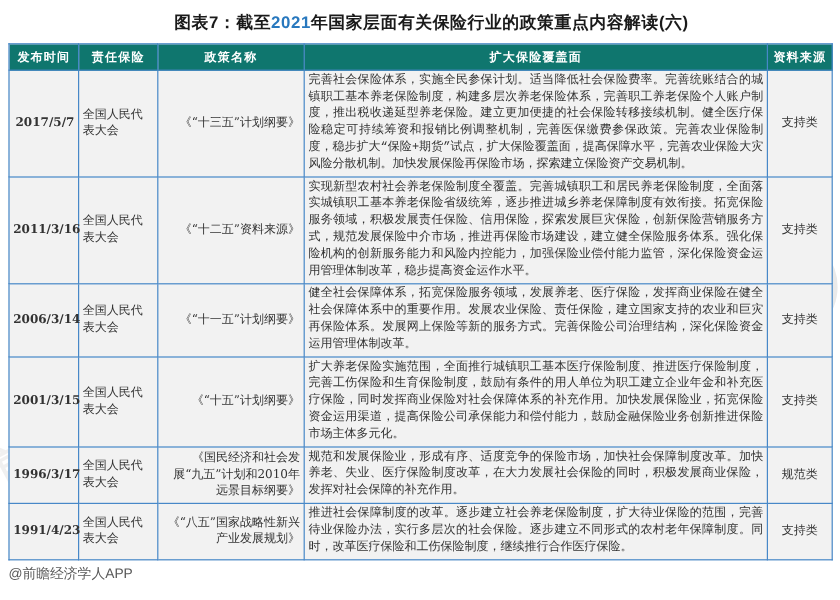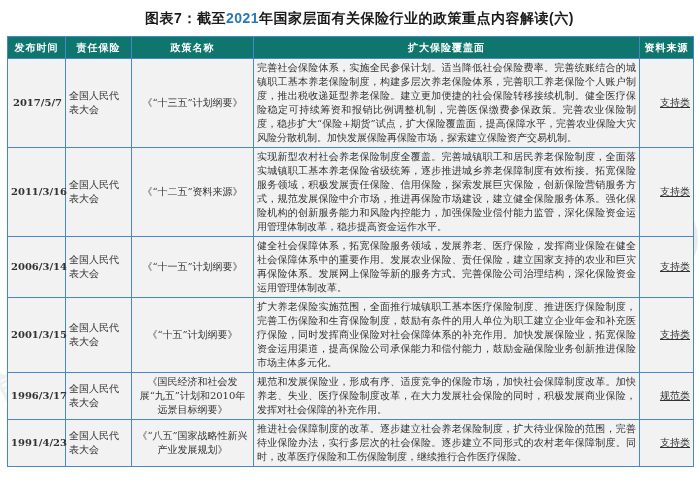--- a/index.html
+++ b/index.html
@@ -41,23 +41,23 @@
     letter-spacing: 1px;
   }
   table.policy-table td {
     font-size: 10px;
     color: #333333;
     line-height: 14px;
     padding: 2px 3px;
   }
   td.c-date   { text-align: right; font-weight: 700; padding-right: 4px; white-space: nowrap; }
   td.c-dept   { text-align: left; padding-left: 4px; }
-  td.c-policy { text-align: center; padding-left: 5px; }
-  td.c-content{ text-align: justify; padding: 2px 5px; }
-  td.c-nature { text-align: right; padding-left: 5px; text-decoration: underline; }
+  td.c-policy { text-align: right; padding-left: 5px; }
+  td.c-content{ text-align: justify; padding: 2px 5px; font-family: Liberation Mono, monospace; }
+  td.c-nature { text-align: center; padding-left: 5px; }
 
   .col-date   { width: 58px; }
   .col-dept   { width: 66px; }
   .col-policy { width: 122px; }
   .col-content{ width: 386px; }
   .col-nature { width: 54px; }
 
   .page-footer {
     position: absolute;
     left: 7px; right: 7px;
@@ -179,13 +179,14 @@
     <td class="c-dept">全国人民代表大会</td>
     <td class="c-policy">《“八五”国家战略性新兴产业发展规划》</td>
     <td class="c-content">推进社会保障制度的改革。逐步建立社会养老保险制度，扩大待业保险的范围，完善待业保险办法，实行多层次的社会保险。逐步建立不同形式的农村老年保障制度。同时，改革医疗保险和工伤保险制度，继续推行合作医疗保险。</td>
     <td class="c-nature">支持类</td>
   </tr>
 </tbody>
   </table>
 </div>
 
 <div class="page-footer">
+  <span>@前瞻经济学人APP</span>
 </div>
 
 </body></html>

